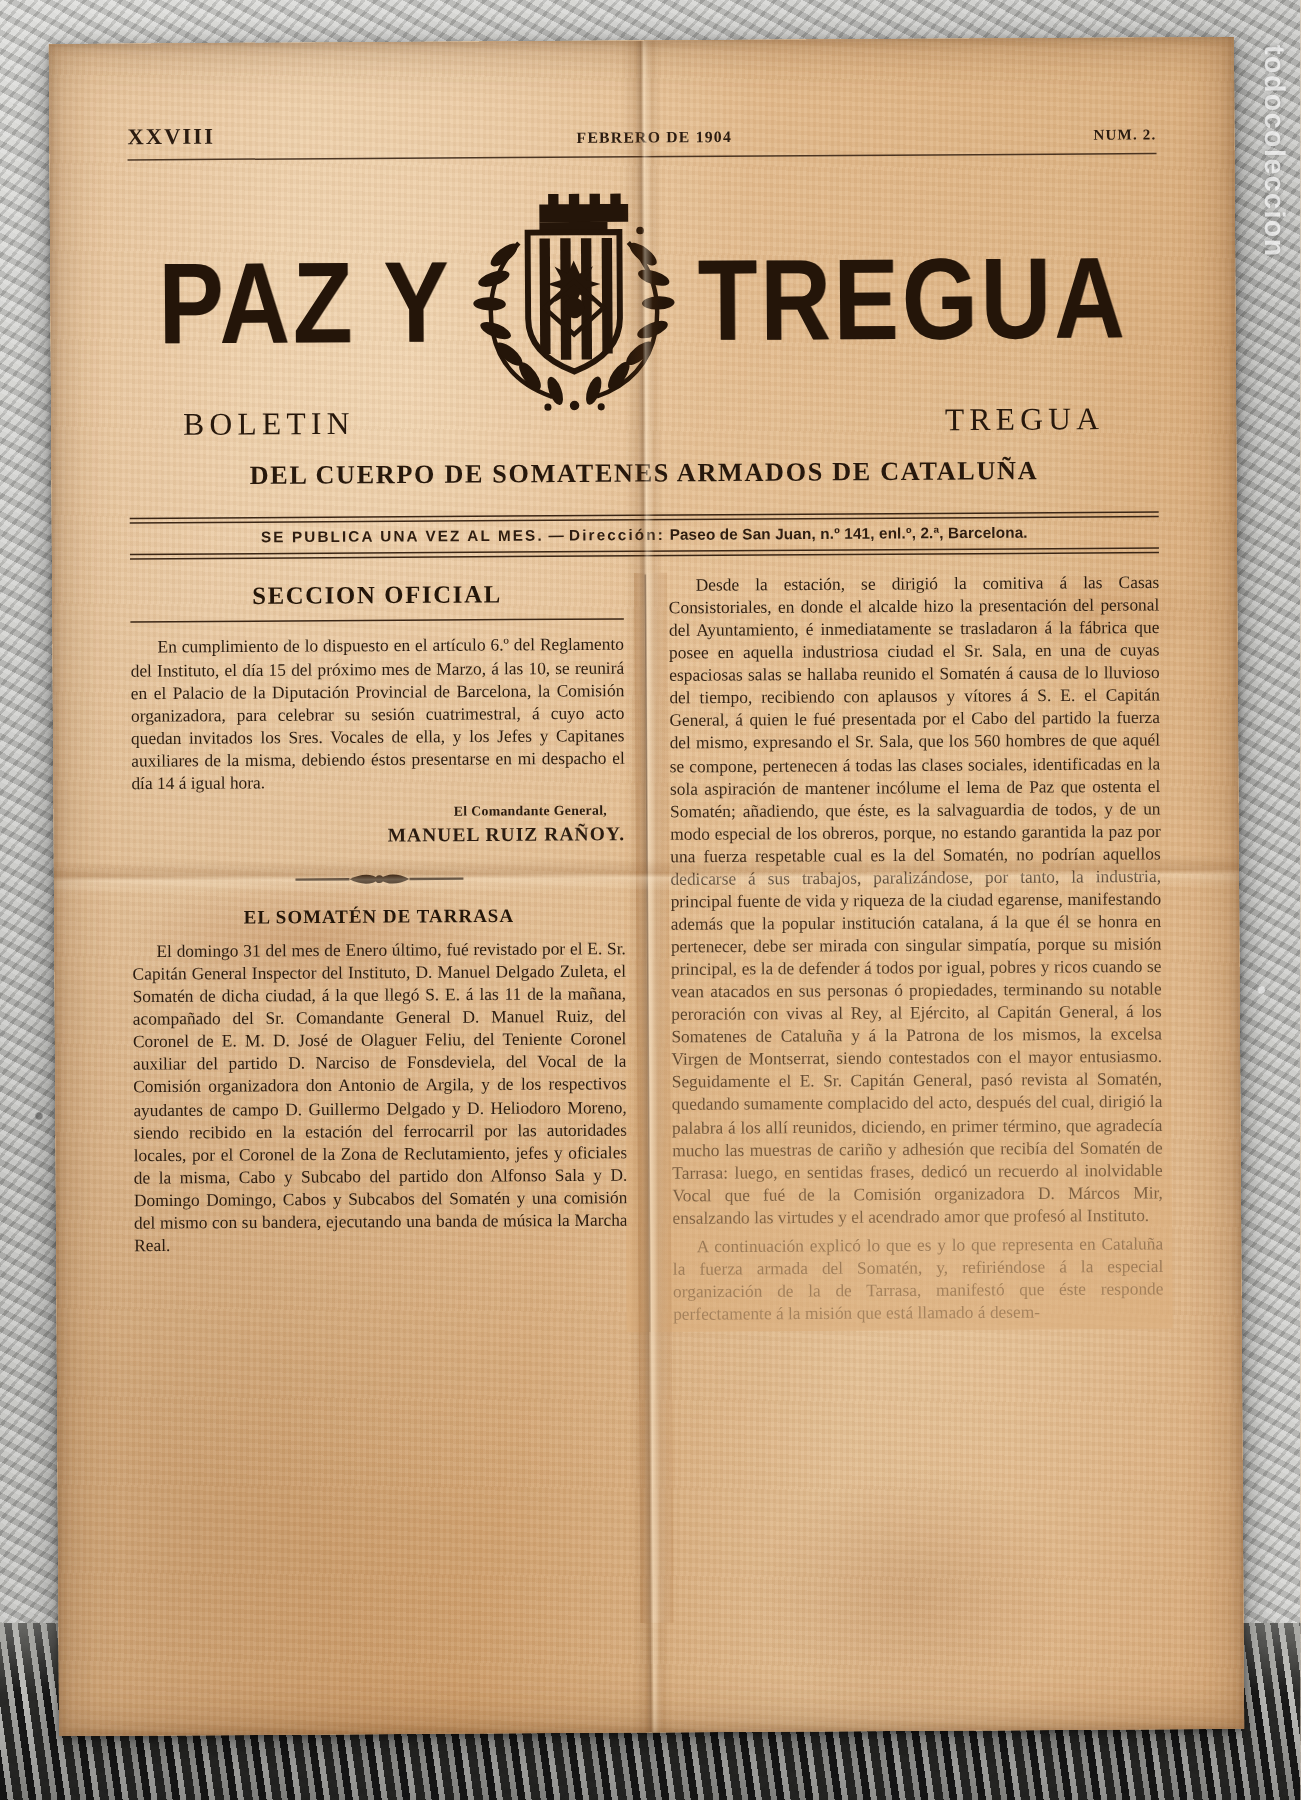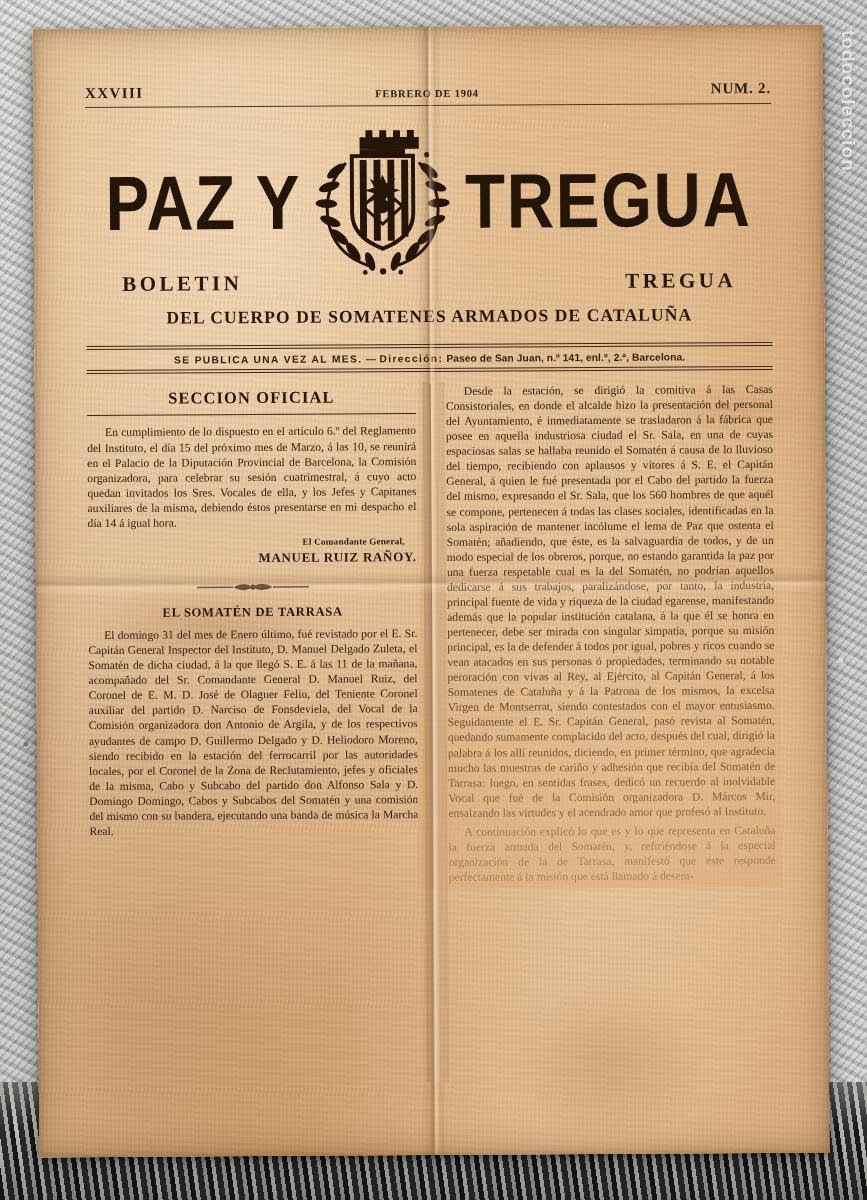--- a/index.html
+++ b/index.html
@@ -98,21 +98,21 @@
   }
 
   .masthead-top {
     display: flex; align-items: flex-end; justify-content: space-between;
     font-family: "Liberation Serif", serif;
     font-weight: bold;
     letter-spacing: .6px;
   }
   .vol { font-size: 15px; letter-spacing: 1.4px; }
   .issue-date { font-size: 10.5px; letter-spacing: .8px; margin-bottom: 1px; }
-  .issue-num { font-size: 15px; letter-spacing: .8px; margin-bottom: 1px; }
+  .issue-num { font-size: 10px; letter-spacing: .8px; margin-bottom: 1px; }
   .rule-top {
     margin: 5px 0 0 0; height: 0;
     border-top: 1.4px solid #3a2616;
     opacity: .9;
   }
 
   
   .title-row {
     display: flex; align-items: center; justify-content: center;
     gap: 8px;
@@ -130,21 +130,21 @@
   }
   .crest { width: 148px; height: 152px; flex: 0 0 auto; }
 
   .sub-row {
     display: flex; justify-content: space-between;
     padding: 0 36px;
     margin-top: -8px;
   }
   .subword {
     font-family: "Liberation Serif", serif;
-    font-weight: bold;
+    font-weight: normal;
     font-size: 21px;
     letter-spacing: 3.5px;
     color: #27180c;
   }
   .sub2 {
     text-align:center;
     font-family: "Liberation Serif", serif;
     font-weight: bold;
     font-size: 17.5px;
     letter-spacing: 1.1px;

